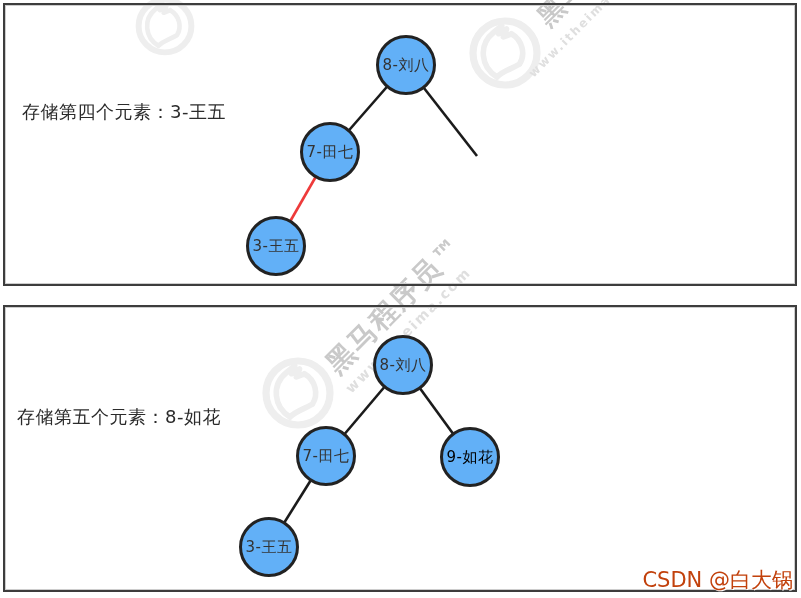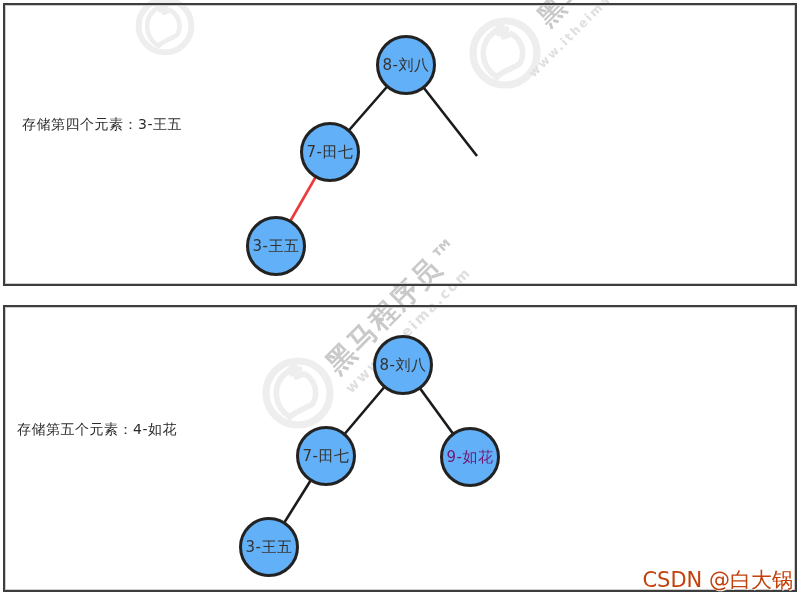--- a/index.html
+++ b/index.html
@@ -19,21 +19,21 @@
   }
   .wm-logo { position:absolute; transform:translate(-50%,-50%); }
   #edge-layer { position:absolute; left:0; top:0; z-index:2; pointer-events:none; }
   .node {
     position:absolute; box-sizing:border-box; border-radius:50%;
     display:flex; align-items:center; justify-content:center;
     transform:translate(-50%,-50%); z-index:3;
     font-size:15px; letter-spacing:0.5px;
   }
   .caption {
-    position:absolute; z-index:3; font-size:14px; letter-spacing:0.5px;margin-top:16px;
+    position:absolute; z-index:3; font-size:18px; letter-spacing:0.5px;
   }
   .credit {
     position:absolute; z-index:5; font-size:21px;
     text-shadow: 1px 1px 0 #ffffff;
   }
 </style>
 </head>
 <body>
 
 <div id="page">
@@ -65,18 +65,18 @@
     </svg>
   <div class="credit" style="top: 566px; right: 8px; color: #c2410c;">CSDN @白大锅</div>
 <div class="panel" style="left: 3px; top: 3px; width: 794px; height: 283px;"></div>
     <div class="panel-frame" style="left: 3px; top: 3px; width: 794px; height: 283px; border-color: rgb(61, 61, 61);"></div>
     <div class="caption" style="left: 22px; top: 100px; color: rgb(43, 43, 43);">存储第四个元素：3-王五</div>
     <div class="node" style="left: 406px; top: 65px; width: 60px; height: 60px; background: rgb(98, 176, 247); border: 3px solid rgb(34, 34, 34); color: rgb(51, 51, 51);">8-刘八</div>
     <div class="node" style="left: 330px; top: 152px; width: 60px; height: 60px; background: rgb(98, 176, 247); border: 3px solid rgb(34, 34, 34); color: rgb(51, 51, 51);">7-田七</div>
     <div class="node" style="left: 276px; top: 246px; width: 60px; height: 60px; background: rgb(98, 176, 247); border: 3px solid rgb(34, 34, 34); color: rgb(51, 51, 51);">3-王五</div>
     <div class="panel" style="left: 3px; top: 305px; width: 794px; height: 287px;"></div>
     <div class="panel-frame" style="left: 3px; top: 305px; width: 794px; height: 287px; border-color: rgb(61, 61, 61);"></div>
-    <div class="caption" style="left: 17px; top: 405px; color: rgb(43, 43, 43);">存储第五个元素：4-如花</div>
+    <div class="caption" style="left: 17px; top: 405px; color: rgb(43, 43, 43);">存储第五个元素：8-如花</div>
     <div class="node" style="left: 403px; top: 365px; width: 60px; height: 60px; background: rgb(98, 176, 247); border: 3px solid rgb(34, 34, 34); color: rgb(51, 51, 51);">8-刘八</div>
     <div class="node" style="left: 326px; top: 456px; width: 60px; height: 60px; background: rgb(98, 176, 247); border: 3px solid rgb(34, 34, 34); color: rgb(51, 51, 51);">7-田七</div>
-    <div class="node" style="left: 470px; top: 457px; width: 60px; height: 60px; background: rgb(98, 176, 247); border: 3px solid rgb(34, 34, 34); color: #701a75;">9-如花</div>
+    <div class="node" style="left: 470px; top: 457px; width: 60px; height: 60px; background: rgb(98, 176, 247); border: 3px solid rgb(34, 34, 34); color: #000000;">9-如花</div>
     <div class="node" style="left: 269px; top: 547px; width: 60px; height: 60px; background: rgb(98, 176, 247); border: 3px solid rgb(34, 34, 34); color: rgb(51, 51, 51);">3-王五</div>
   </div>
 
 </body></html>

